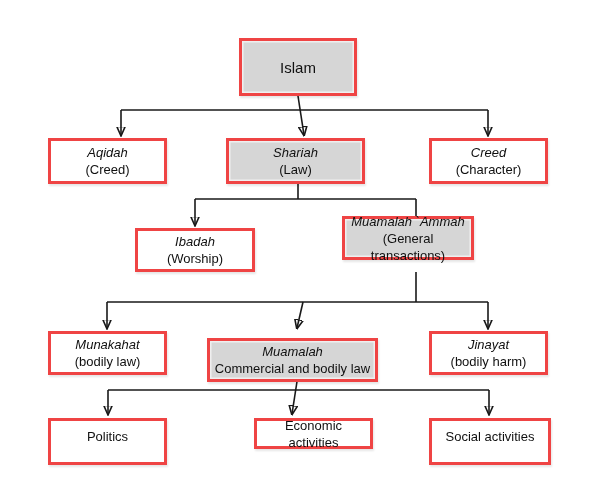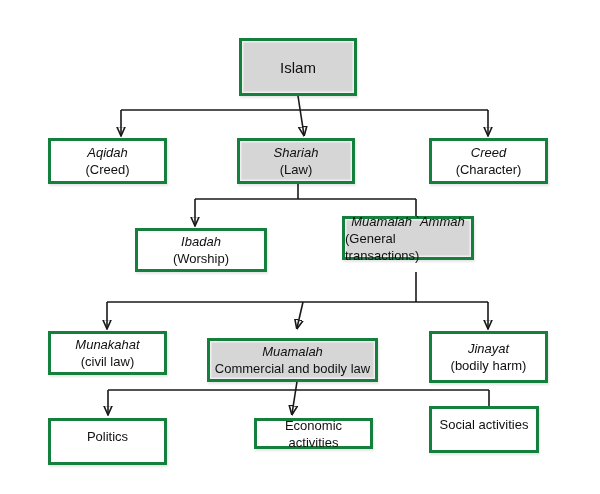--- a/index.html
+++ b/index.html
@@ -17,26 +17,27 @@
     width: 600px; height: 494px;
   }
   svg.connectors path {
     stroke: #181818;
     stroke-width: 1.6;
     fill: none;
   }
   .node {
     position: absolute;
     box-sizing: border-box;
-    border: 3px solid #15803d;
+    border: 3px solid #ef4444;
     background: #ffffff;
     display: flex;
     flex-direction: column;
     align-items: center;
     justify-content: center;
+    text-align: center;
     color: #101010;
     font-size: 13px;
     line-height: 17px;
     box-shadow: 1px 2px 2px rgba(0,0,0,0.10);
   }
   .node.gray {
     background: #d6d6d6;
     box-shadow: inset 0 0 0 1.5px #efefef, 1px 2px 2px rgba(0,0,0,0.10);
   }
   .node.top { justify-content: flex-start; padding-top: 7px; }
@@ -88,61 +89,61 @@
 
   <div class="node gray" id="node-islam" style="left:239px;top:38px;width:118px;height:58px">
     <span class="plain">Islam</span>
   </div>
 
   <div class="node" style="left:48px;top:138px;width:119px;height:46px">
     <span class="term">Aqidah</span>
     <span class="plain">(Creed)</span>
   </div>
 
-  <div class="node gray" style="left:237px;top:138px;width:118px;height:46px">
+  <div class="node gray" style="left:226px;top:138px;width:139px;height:46px">
     <span class="term">Shariah</span>
     <span class="plain">(Law)</span>
   </div>
 
   <div class="node" style="left:429px;top:138px;width:119px;height:46px">
     <span class="term">Creed</span>
     <span class="plain">(Character)</span>
   </div>
 
-  <div class="node" style="left:135px;top:228px;width:132px;height:44px">
+  <div class="node" style="left:135px;top:228px;width:120px;height:44px">
     <span class="term">Ibadah</span>
     <span class="plain">(Worship)</span>
   </div>
 
   <div class="node gray" style="left:342px;top:216px;width:132px;height:44px">
     <span class="term">Muamalah `Ammah</span>
     <span class="plain">(General transactions)</span>
   </div>
 
   <div class="node" style="left:48px;top:331px;width:119px;height:44px">
     <span class="term">Munakahat</span>
-    <span class="plain">(civil law)</span>
+    <span class="plain">(bodily law)</span>
   </div>
 
   <div class="node gray" style="left:207px;top:338px;width:171px;height:44px">
     <span class="term">Muamalah</span>
     <span class="plain">Commercial and bodily law</span>
   </div>
 
-  <div class="node" style="left:429px;top:331px;width:119px;height:52px">
+  <div class="node" style="left:429px;top:331px;width:119px;height:44px">
     <span class="term">Jinayat</span>
     <span class="plain">(bodily harm)</span>
   </div>
 
   <div class="node top" style="left:48px;top:418px;width:119px;height:47px">
     <span class="plain">Politics</span>
   </div>
 
   <div class="node" style="left:254px;top:418px;width:119px;height:31px">
     <span class="plain">Economic</span>
     <span class="plain">activities</span>
   </div>
 
-  <div class="node top" style="left:429px;top:406px;width:110px;height:47px">
+  <div class="node top" style="left:429px;top:418px;width:122px;height:47px">
     <span class="plain">Social activities</span>
   </div>
 
 </div>
 
 </body></html>

